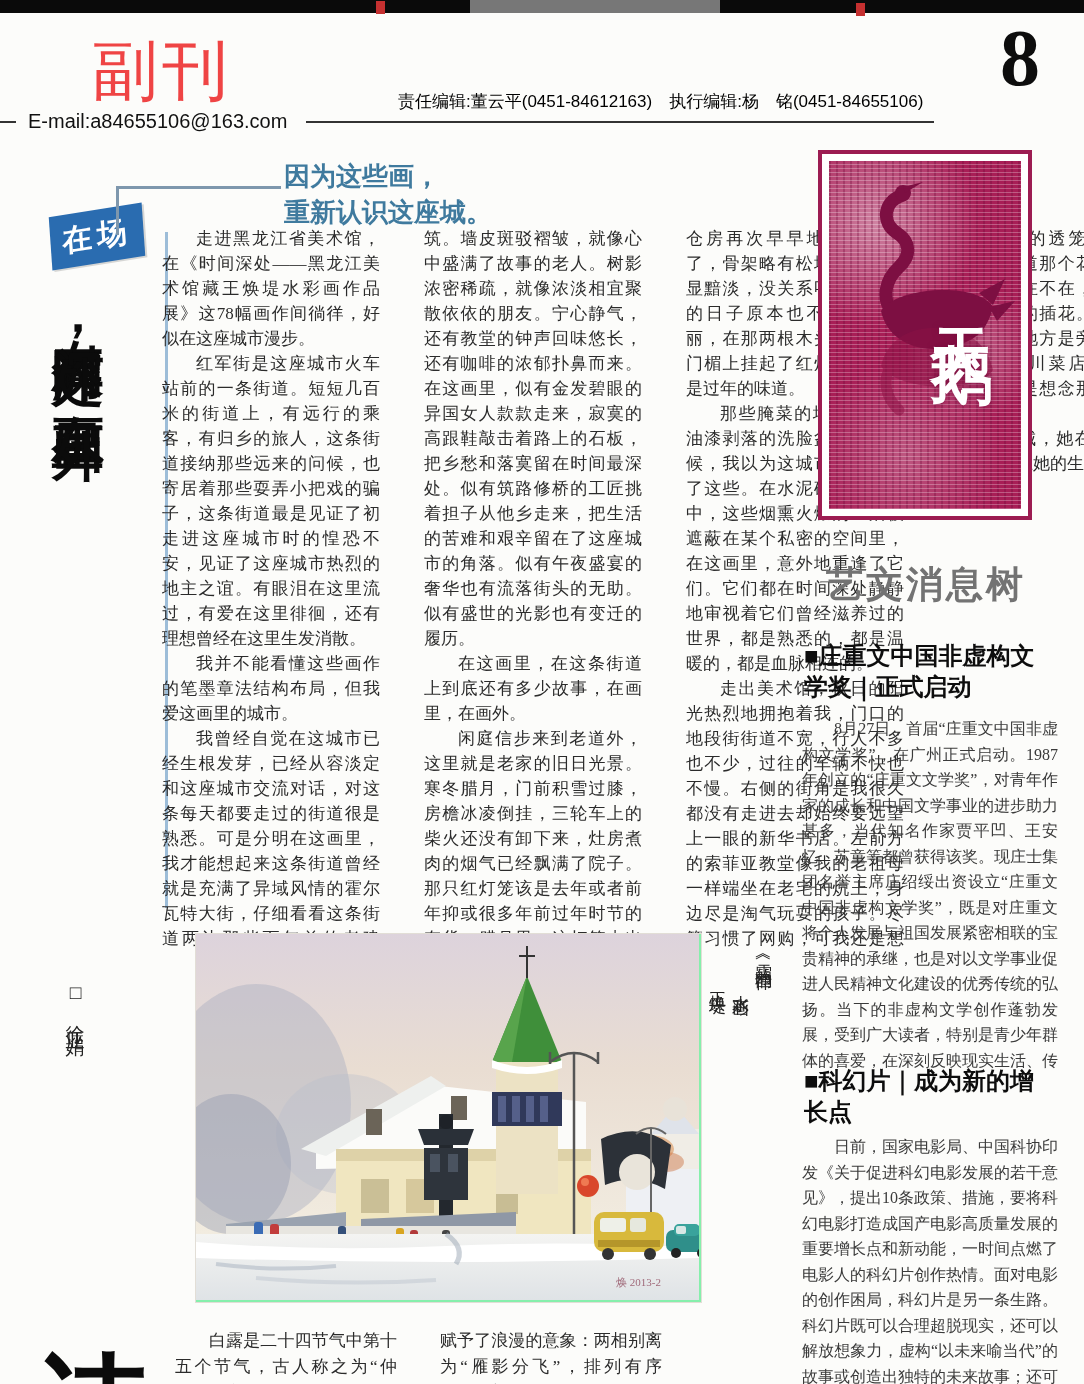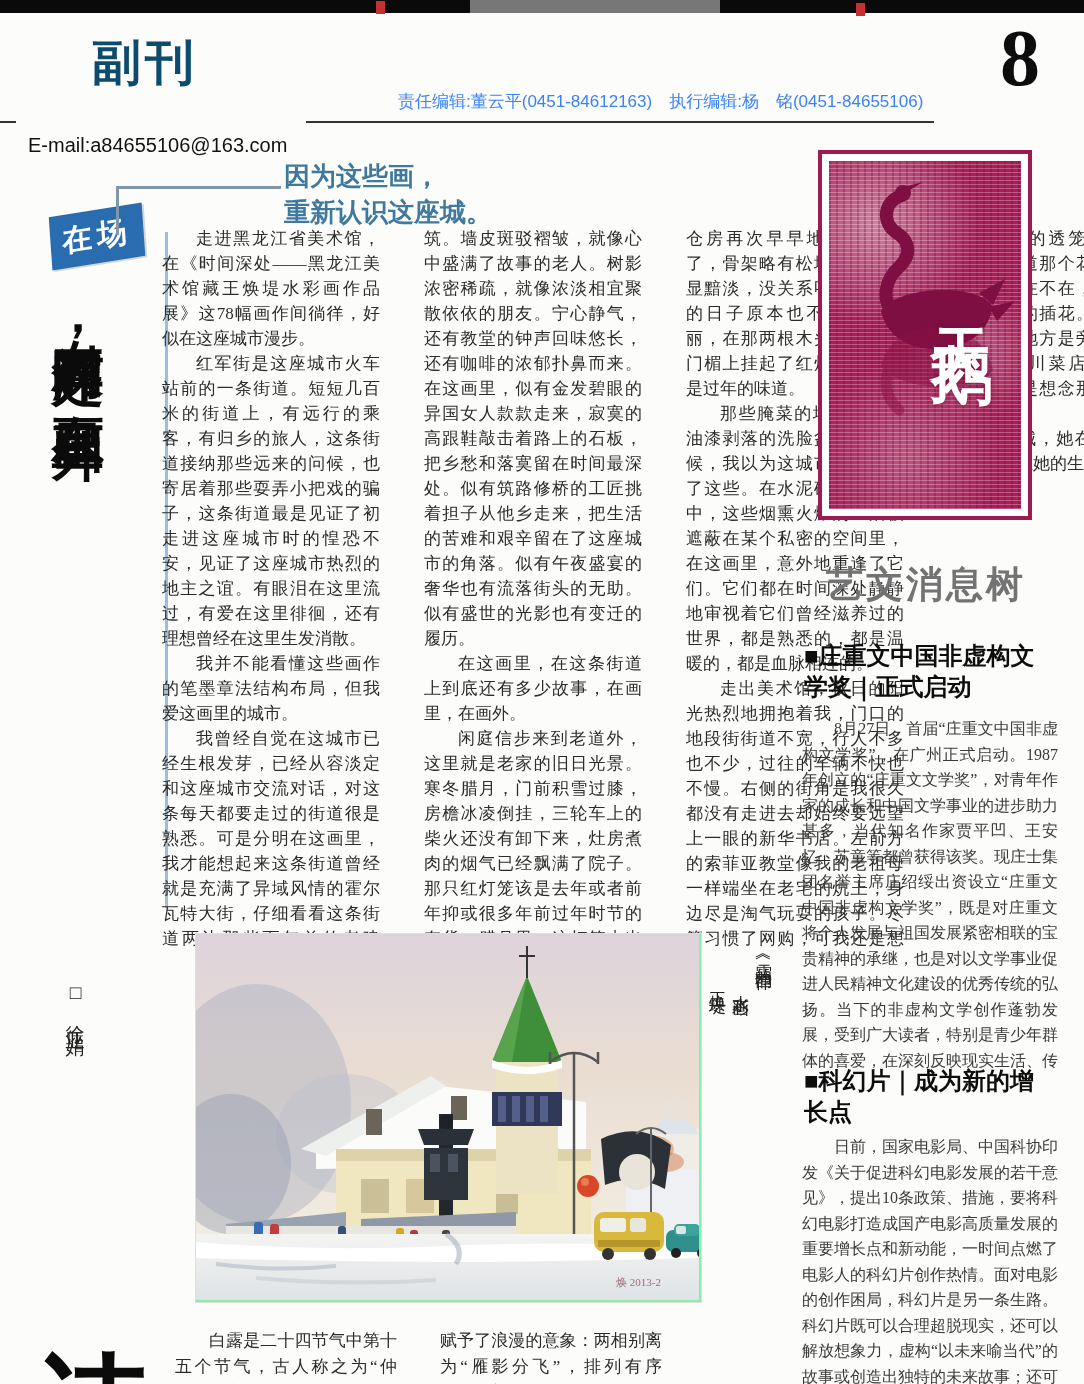--- a/index.html
+++ b/index.html
@@ -7,28 +7,28 @@
   .page{position:relative;width:1084px;height:1384px;background:#fcfcfa;overflow:hidden;
         font-family:"Liberation Serif","DejaVu Serif",serif;color:#222;}
   .abs{position:absolute;}
 
   
   .topbar{left:0;top:0;width:1084px;height:13px;background:#0a0a0a;}
   .topbar-gap{left:470px;top:0;width:250px;height:13px;background:#777;}
   .redmark{width:9px;height:13px;background:#c53030;}
 
   
-  .masthead{left:92px;top:38px;font-size:49px;font-weight:700;color:#0c4a6e;
+  .masthead{left:92px;top:38px;font-size:66px;font-weight:400;color:#ef4444;
             font-family:"Liberation Serif","DejaVu Serif",serif;letter-spacing:4px;line-height:1;}
   .pagenum{left:1000px;top:18px;font-size:80px;font-weight:700;color:#0d0d0d;line-height:1;
            font-family:"Liberation Serif","DejaVu Serif",serif;}
-  .editors{left:398px;top:90px;font-size:17px;color:#3b82f6;white-space:nowrap;
+  .editors{left:398px;top:90px;font-size:17px;color:#000000;white-space:nowrap;
            font-family:"Liberation Sans","DejaVu Sans",sans-serif;}
   .email{left:28px;top:110px;font-size:20px;color:#111;white-space:nowrap;
-         font-family:"Liberation Sans","DejaVu Sans",sans-serif;margin-top:24px;}
+         font-family:"Liberation Sans","DejaVu Sans",sans-serif;}
   .rule-left{left:0;top:121px;width:16px;height:0;border-top:2px solid #333;}
   .rule-long{left:306px;top:121px;width:628px;height:0;border-top:2px solid #333;}
 
   
   .badge{left:50px;top:210px;background:#2a6cb0;color:#fff;padding:6px 12px;
          font-size:30px;font-weight:900;letter-spacing:5px;
          font-family:"Liberation Sans","DejaVu Sans",sans-serif;
          transform:rotate(-9deg) skewX(-5deg);box-shadow:2px 2px 0 rgba(0,0,0,.15);}
   .annot-bracket{left:116px;top:186px;width:162px;height:46px;
                  border-top:3px solid #7e97ad;border-left:3px solid #7e97ad;}

